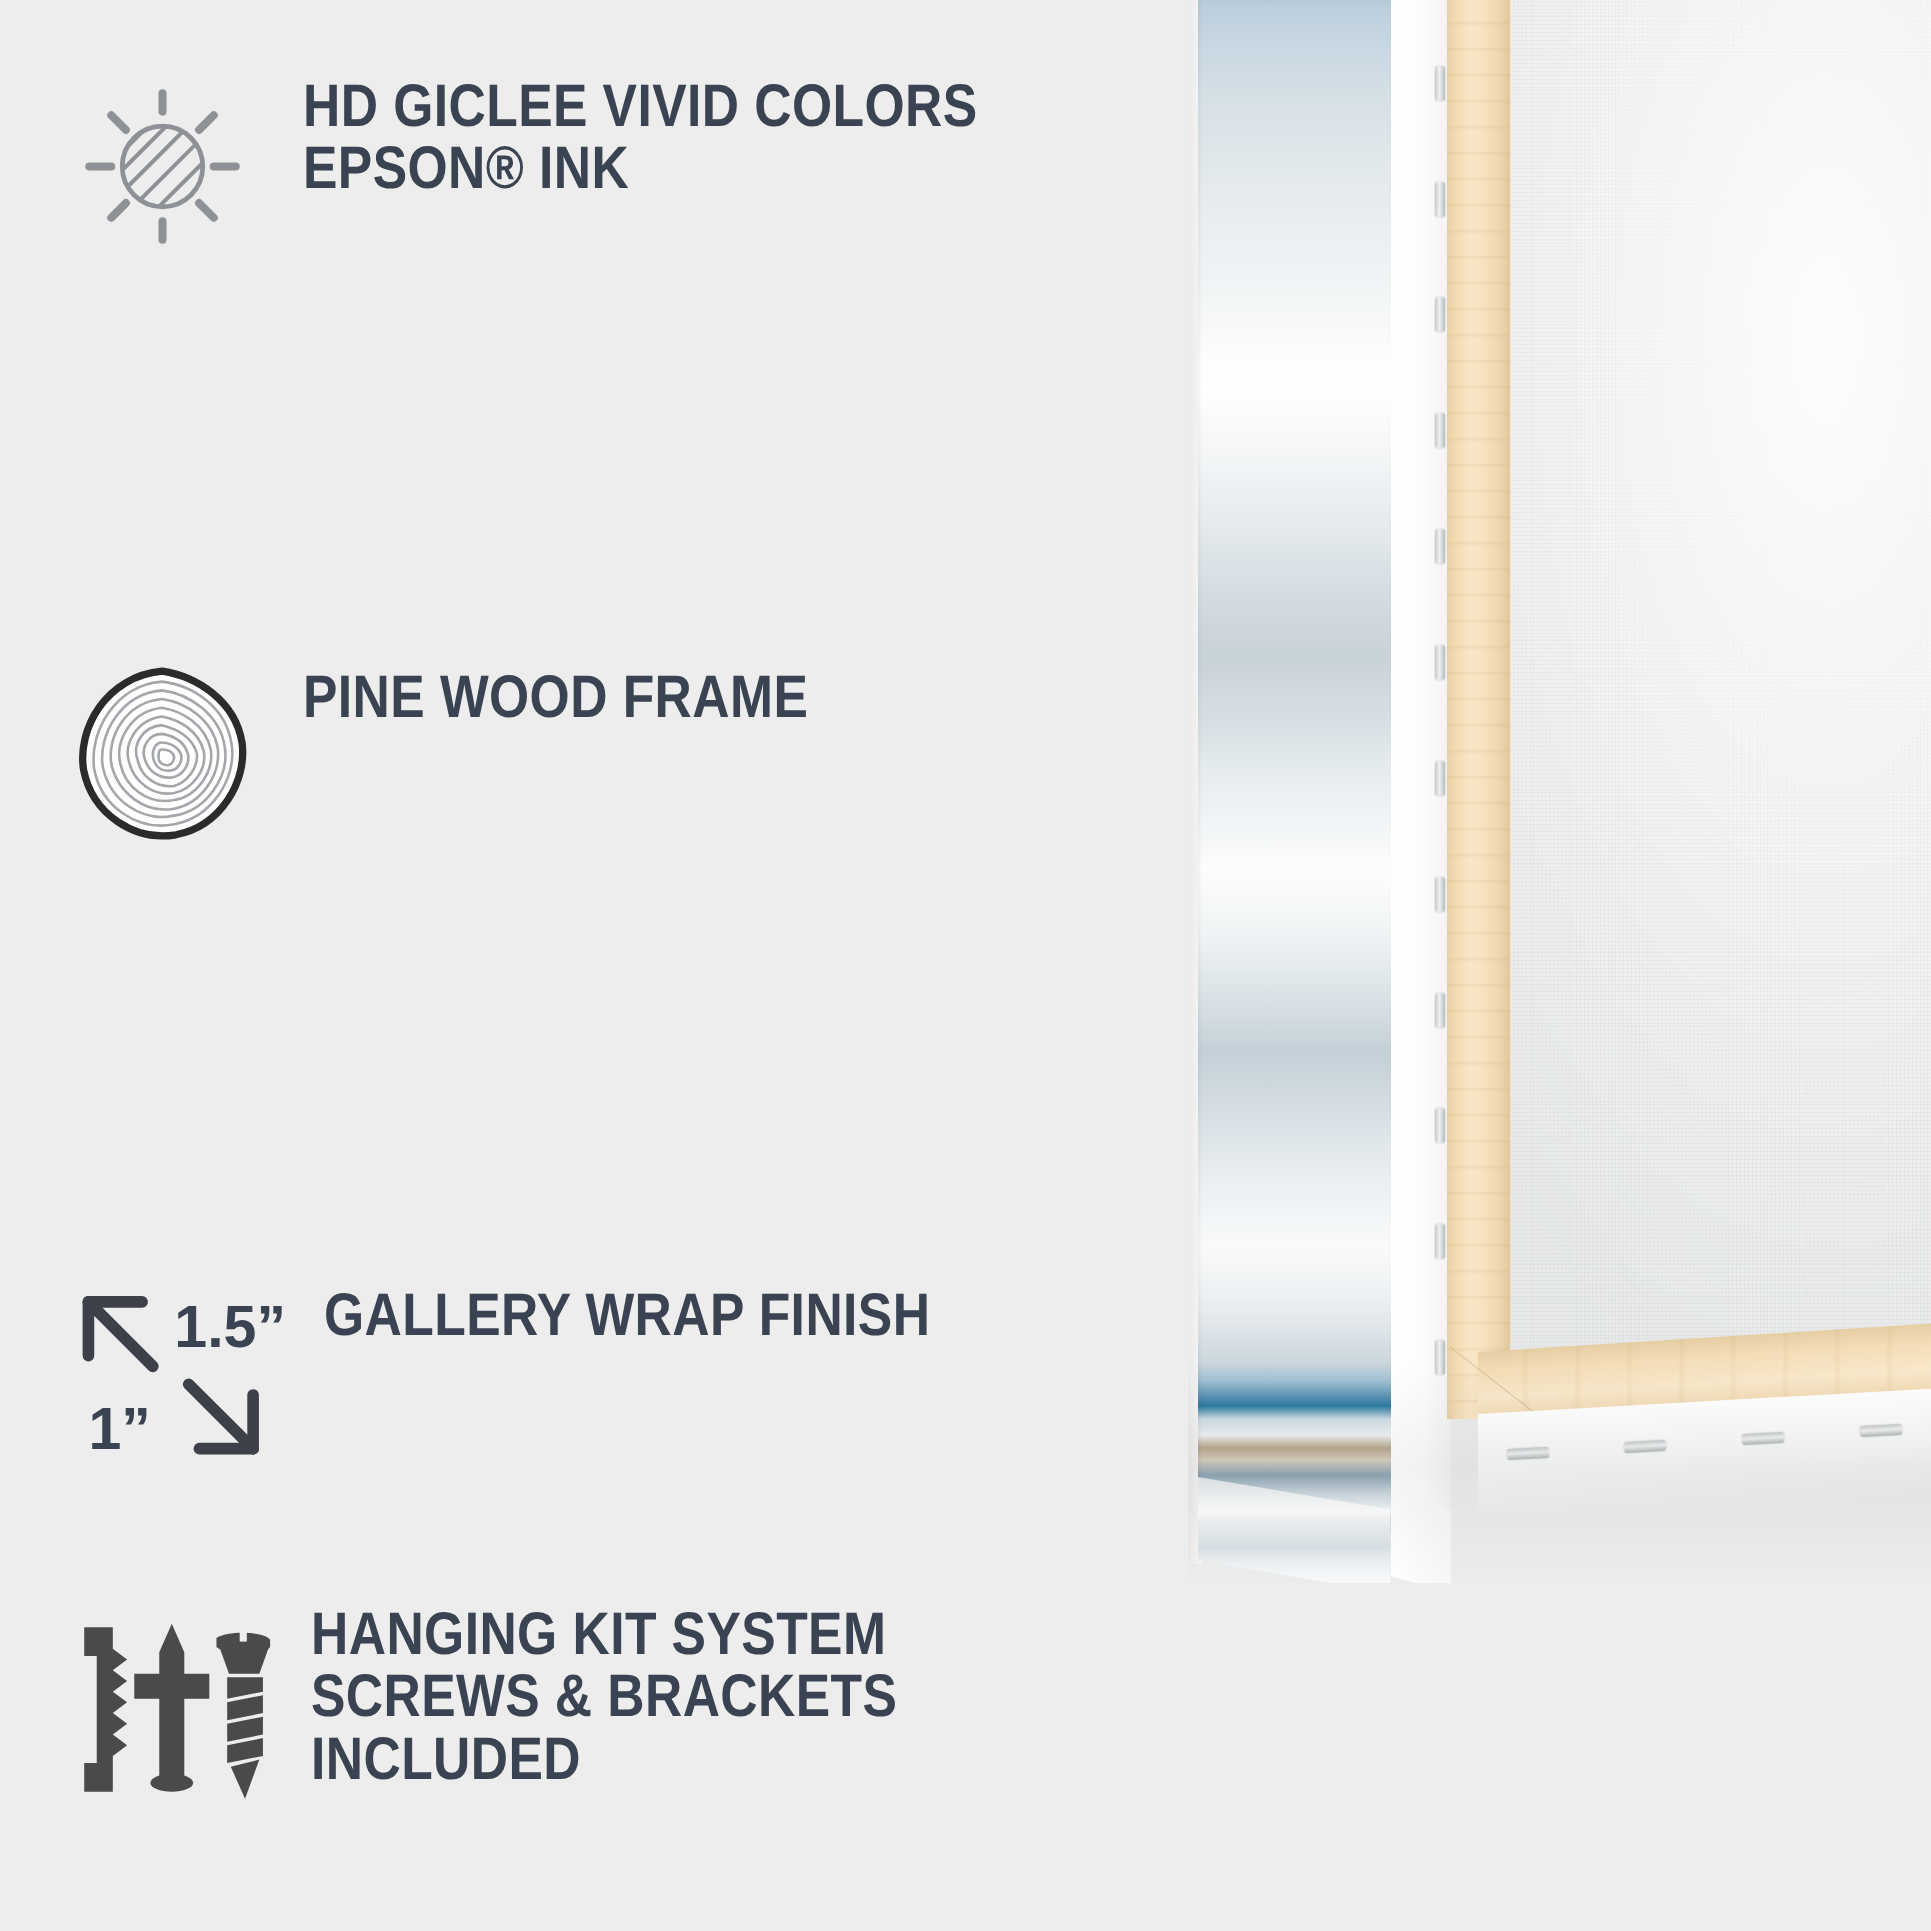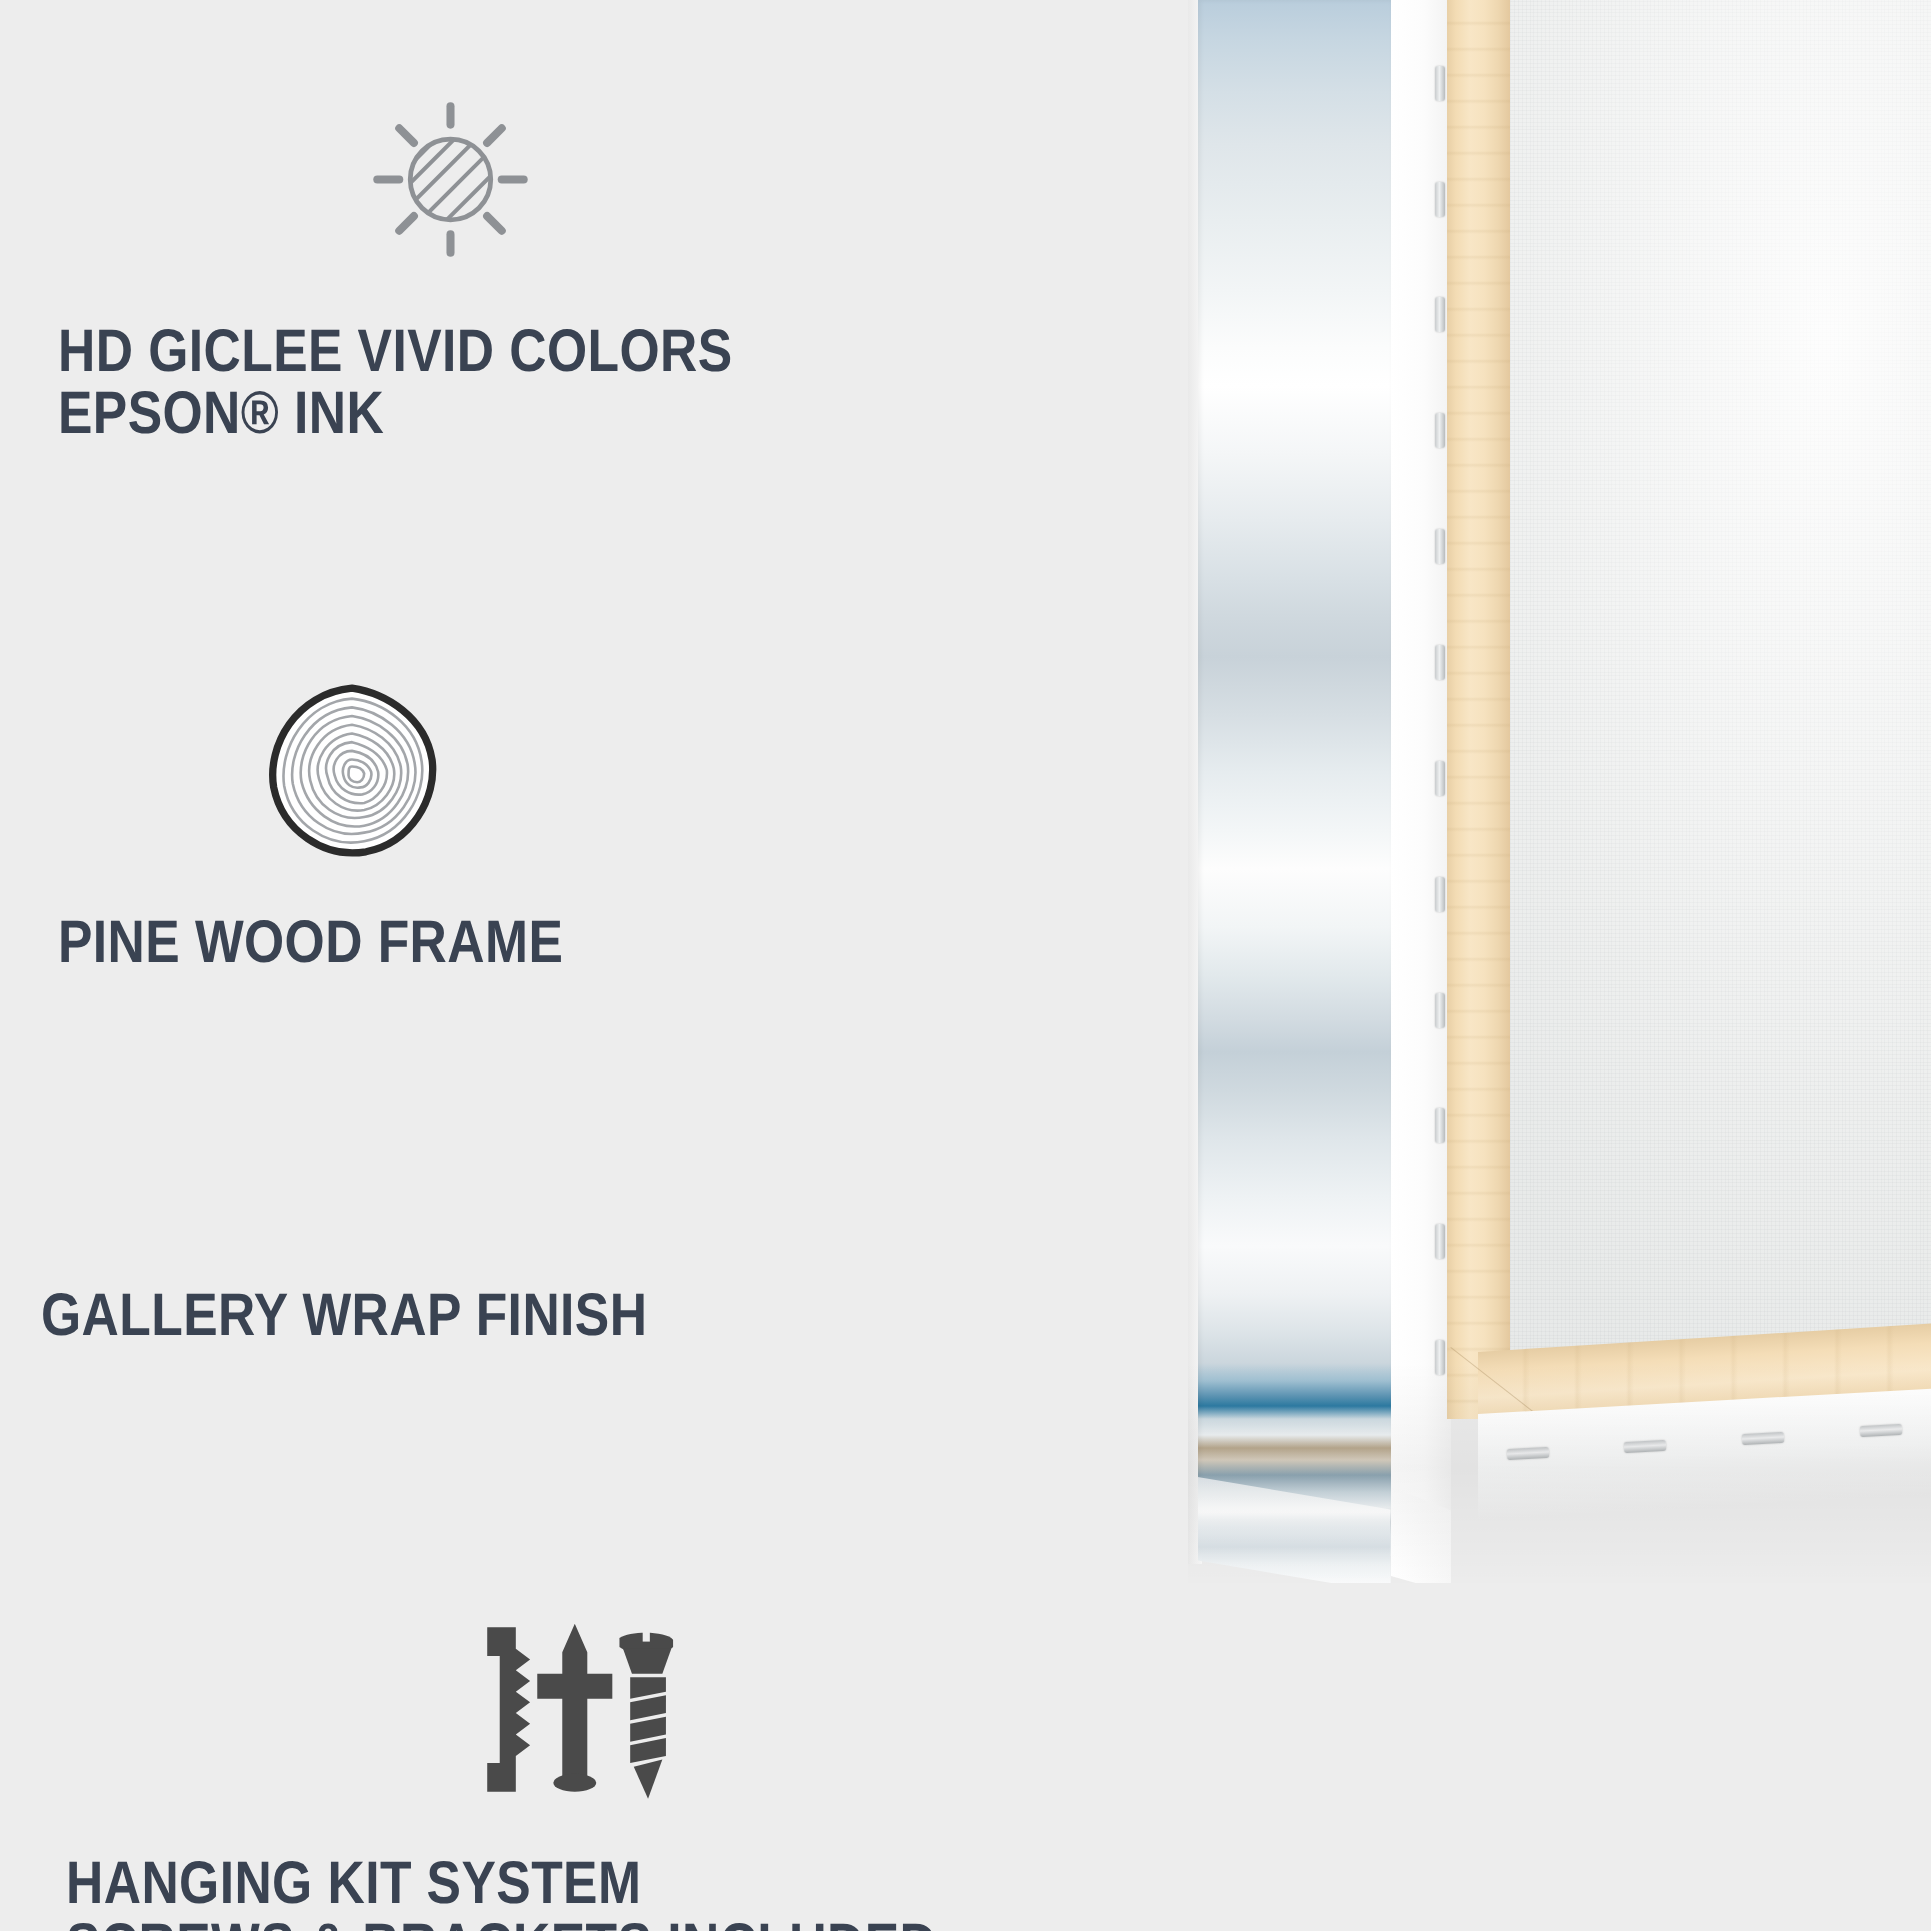--- a/index.html
+++ b/index.html
@@ -187,23 +187,22 @@
 
   
   .features {
     position:absolute;
     left:0; top:0;
     width:1188px; height:1931px;
   }
   .feature {
     position:absolute;
     display:flex;
-    align-items:center;
+    align-items:flex-start;
     gap:37px;
-    flex-direction:column;
   }
   .feat-icon {
     width:208px;
     min-height:145px;
     display:flex;
     align-items:center;
     justify-content:center;
     flex:0 0 208px;
   }
   .feat-text {
@@ -321,20 +320,40 @@
             <path d="M50 44 C54 44 59 46 61 51 C62 56 58 60 55 60 C50 61 46 58 45 53 C44 49 46 44 50 44 Z"></path>
             <path d="M50 48 C53 48 56 49 57 52 C57 55 55 57 53 57 C50 57 48 55 48 53 C48 50 48 48 50 48 Z"></path>
           </g>
         </svg>
       </div>
       <div class="feat-text">PINE WOOD FRAME</div>
     </div>
 
 
     <div class="feature" id="row-wrap">
+      <div class="feat-icon" style="flex:0 0 246px; width:246px;">
+        <svg width="237" height="179" viewBox="0 0 132 100">
+
+          <g stroke="#3d4048" stroke-width="6.5" stroke-linecap="round" fill="none">
+            <line x1="14" y1="10" x2="50" y2="46"></line>
+            <line x1="14" y1="10" x2="14" y2="40"></line>
+            <line x1="14" y1="10" x2="44" y2="10"></line>
+          </g>
+
+          <text x="62" y="35" font-family="'Liberation Sans Narrow','Liberation Sans',sans-serif" font-size="33" font-weight="bold" fill="#3a4352">1.5”</text>
+
+          <text x="14" y="92" font-family="'Liberation Sans Narrow','Liberation Sans',sans-serif" font-size="33" font-weight="bold" fill="#3a4352">1”</text>
+
+          <g stroke="#3d4048" stroke-width="6.5" stroke-linecap="round" fill="none">
+            <line x1="70" y1="56" x2="106" y2="92"></line>
+            <line x1="106" y1="62" x2="106" y2="92"></line>
+            <line x1="76" y1="92" x2="106" y2="92"></line>
+          </g>
+        </svg>
+      </div>
       <div class="feat-text" style="margin-left:-17.4px;">GALLERY WRAP FINISH</div>
     </div>
 
     <div class="feature" id="row-hanging">
       <div class="feat-icon" style="min-height:212px;">
         <svg width="208" height="193" viewBox="0 0 116 108" fill="#4a4a4a">
 
           <path d="M10 8 L26 8 L26 20 L34 26 L26 32 L34 38 L26 44 L34 50 L26 56 L34 62 L26 68 L34 74 L26 80 L26 100 L10 100 L10 84 L17 84 L17 24 L10 24 Z"></path>
 
           <path d="M59 6 L66 22 L66 34 L80 34 L80 48 L66 48 L66 92 L52 92 L52 48 L38 48 L38 34 L52 34 L52 22 Z"></path>

